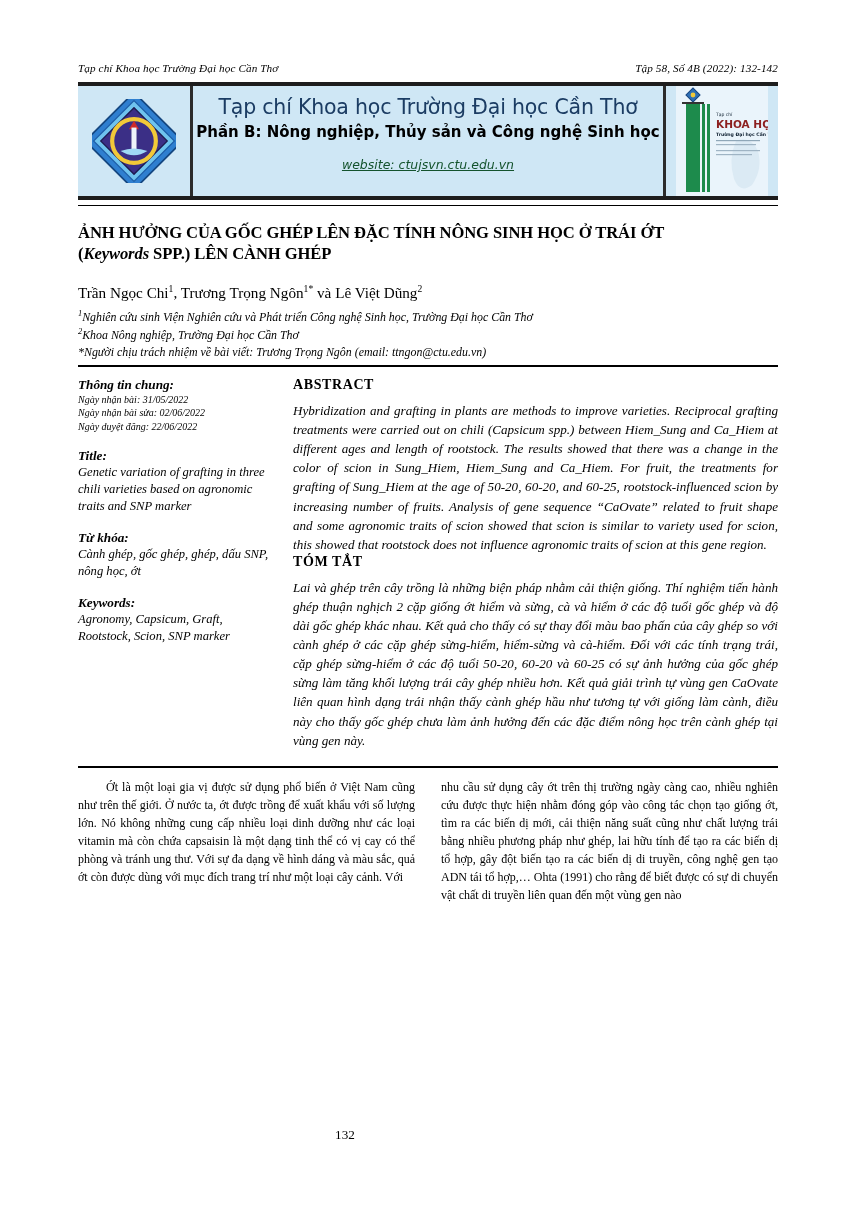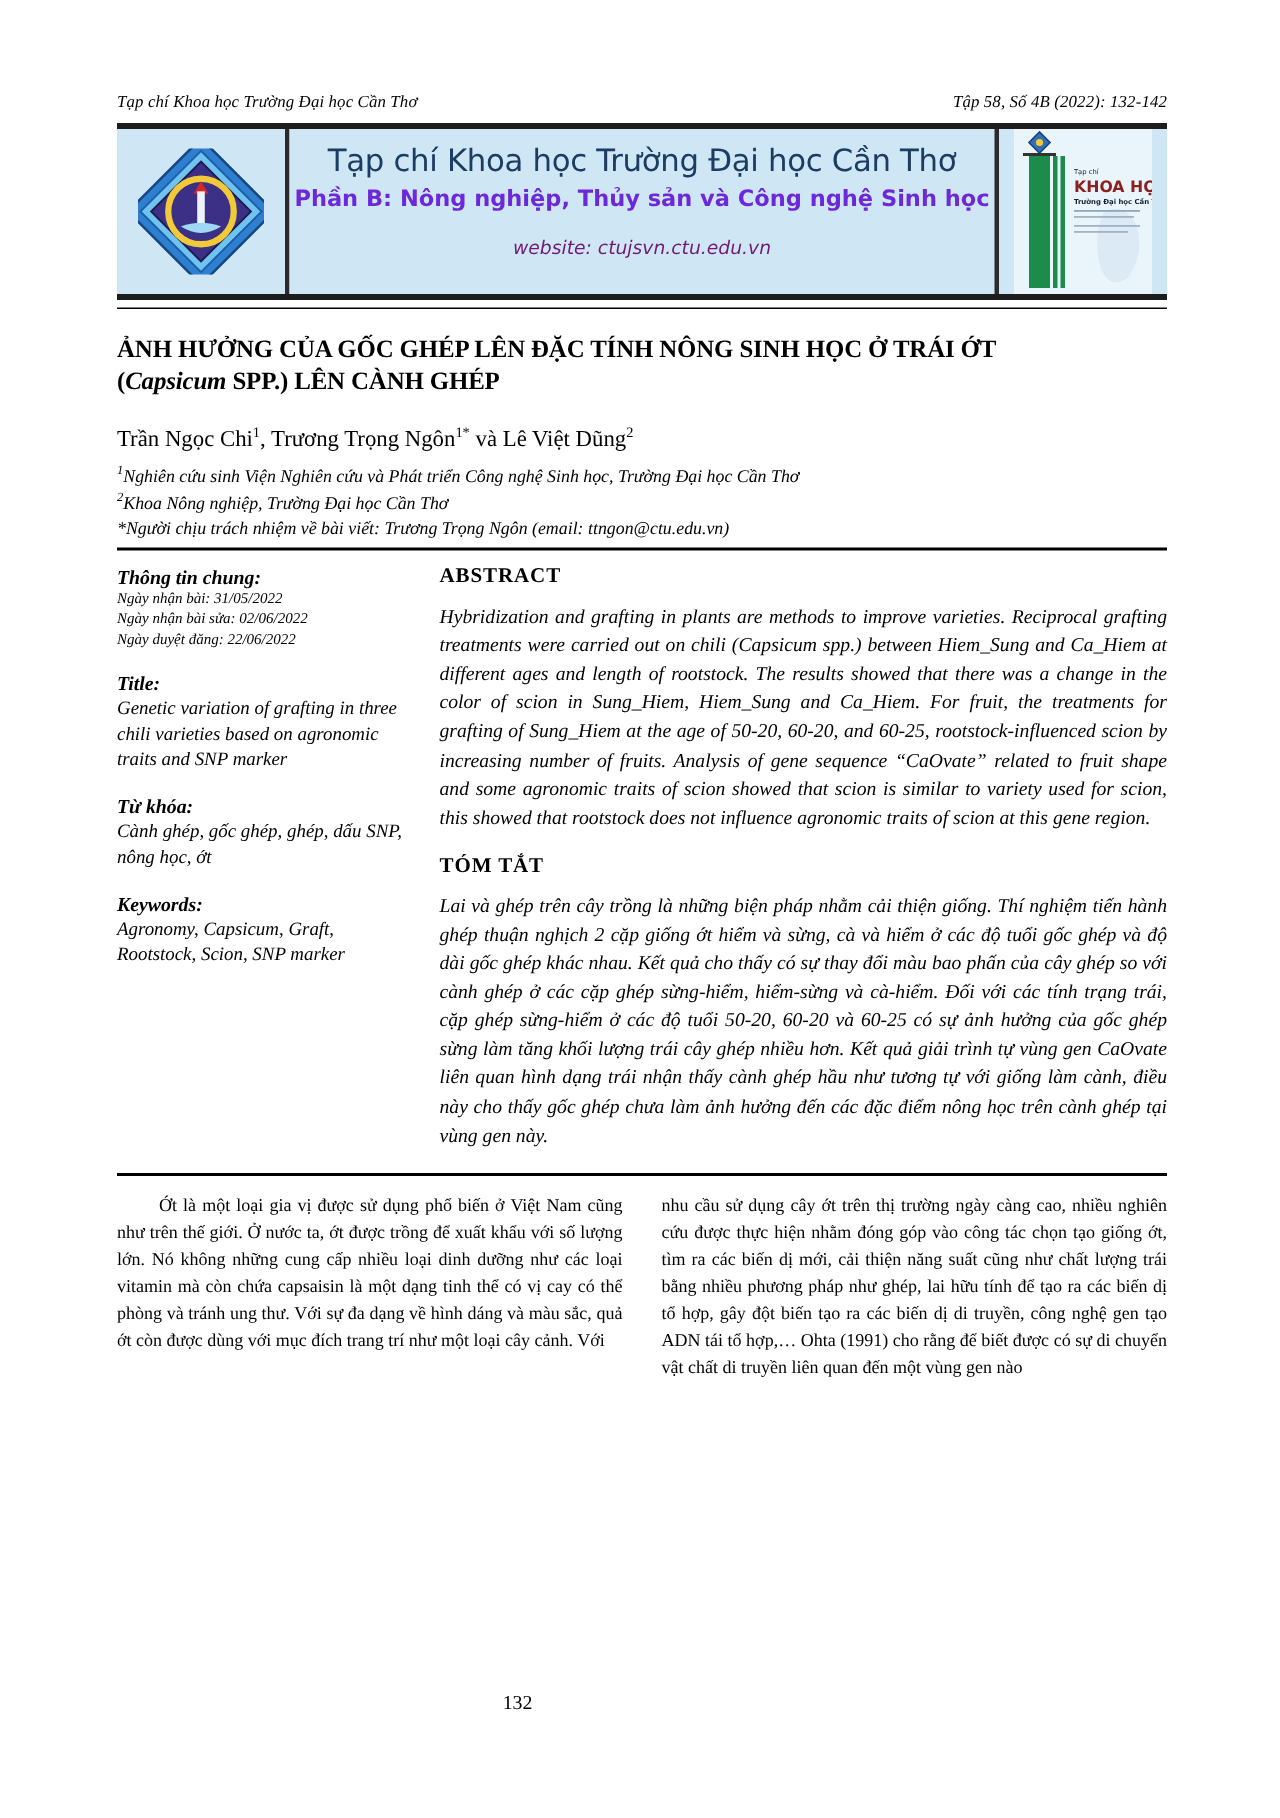--- a/index.html
+++ b/index.html
@@ -85,31 +85,32 @@
     font-family: "DejaVu Sans", "Liberation Sans", sans-serif;
     font-size: 20.5px;
     color: #1b3c63;
     letter-spacing: -0.2px;
     white-space: nowrap;
   }
   .banner-sub {
     font-family: "DejaVu Sans", "Liberation Sans", sans-serif;
     font-size: 15px;
     font-weight: bold;
-    color: #6d28d9;
+    color: #000000;
     margin-top: 4px;
     white-space: nowrap;
   }
   .banner-web {
     font-family: "DejaVu Sans", "Liberation Sans", sans-serif;
     font-size: 12.5px;
     font-style: italic;
-    color: #701a75;
+    color: #14532d;
     margin-top: 16px;
     white-space: nowrap;
+    text-decoration: underline;
   }
   .banner-cover-cell {
     width: 112px;
     flex: 0 0 112px;
     border-left: 3px solid #2b2b2b;
     background: #cfe7f5;
     position: relative;
   }
   .cover-img {
     position: absolute;
@@ -211,21 +212,21 @@
     font-size: 14px;
     letter-spacing: 0.6px;
     margin-bottom: 8px;
   }
   .abs-body {
     font-style: italic;
     font-size: 13.1px;
     line-height: 1.46;
     text-align: justify;
   }
-  .abs-body + .sec-head { margin-top: 16px; }
+  .abs-body + .sec-head { }
 
   
   .bodyrule {
     margin-top: 16px;
     border: 0;
     border-top: 2.6px solid #000;
     width: 700px;
   }
   .bodycols {
     display: flex;
@@ -320,21 +321,21 @@
             <rect x="40" y="68" width="36" height="1.2" fill="#9fb4c4"></rect>
           </svg>
         </div>
       </div>
     </div>
 
     <hr class="rule-thin">
 
     <div class="art-title">
       <span>ẢNH HƯỞNG CỦA GỐC GHÉP LÊN ĐẶC TÍNH NÔNG SINH HỌC Ở TRÁI ỚT</span><br>
-      <span>(</span><span class="it">Capsicum</span><span> SPP.) LÊN CÀNH GHÉP</span>
+      <span>(</span><span class="it">Keywords</span><span> SPP.) LÊN CÀNH GHÉP</span>
     </div>
 
     <div class="authors">
       <span>Trần Ngọc Chi</span><sup>1</sup>, <span>Trương Trọng Ngôn</span><sup>1*</sup><span> và </span><span>Lê Việt Dũng</span><sup>2</sup>
     </div>
     <div class="affil">
       <div><sup>1</sup><span>Nghiên cứu sinh Viện Nghiên cứu và Phát triển Công nghệ Sinh học, Trường Đại học Cần Thơ</span></div>
       <div><sup>2</sup><span>Khoa Nông nghiệp, Trường Đại học Cần Thơ</span></div>
     </div>
     <div class="corr">*Người chịu trách nhiệm về bài viết: Trương Trọng Ngôn (email: ttngon@ctu.edu.vn)</div>

